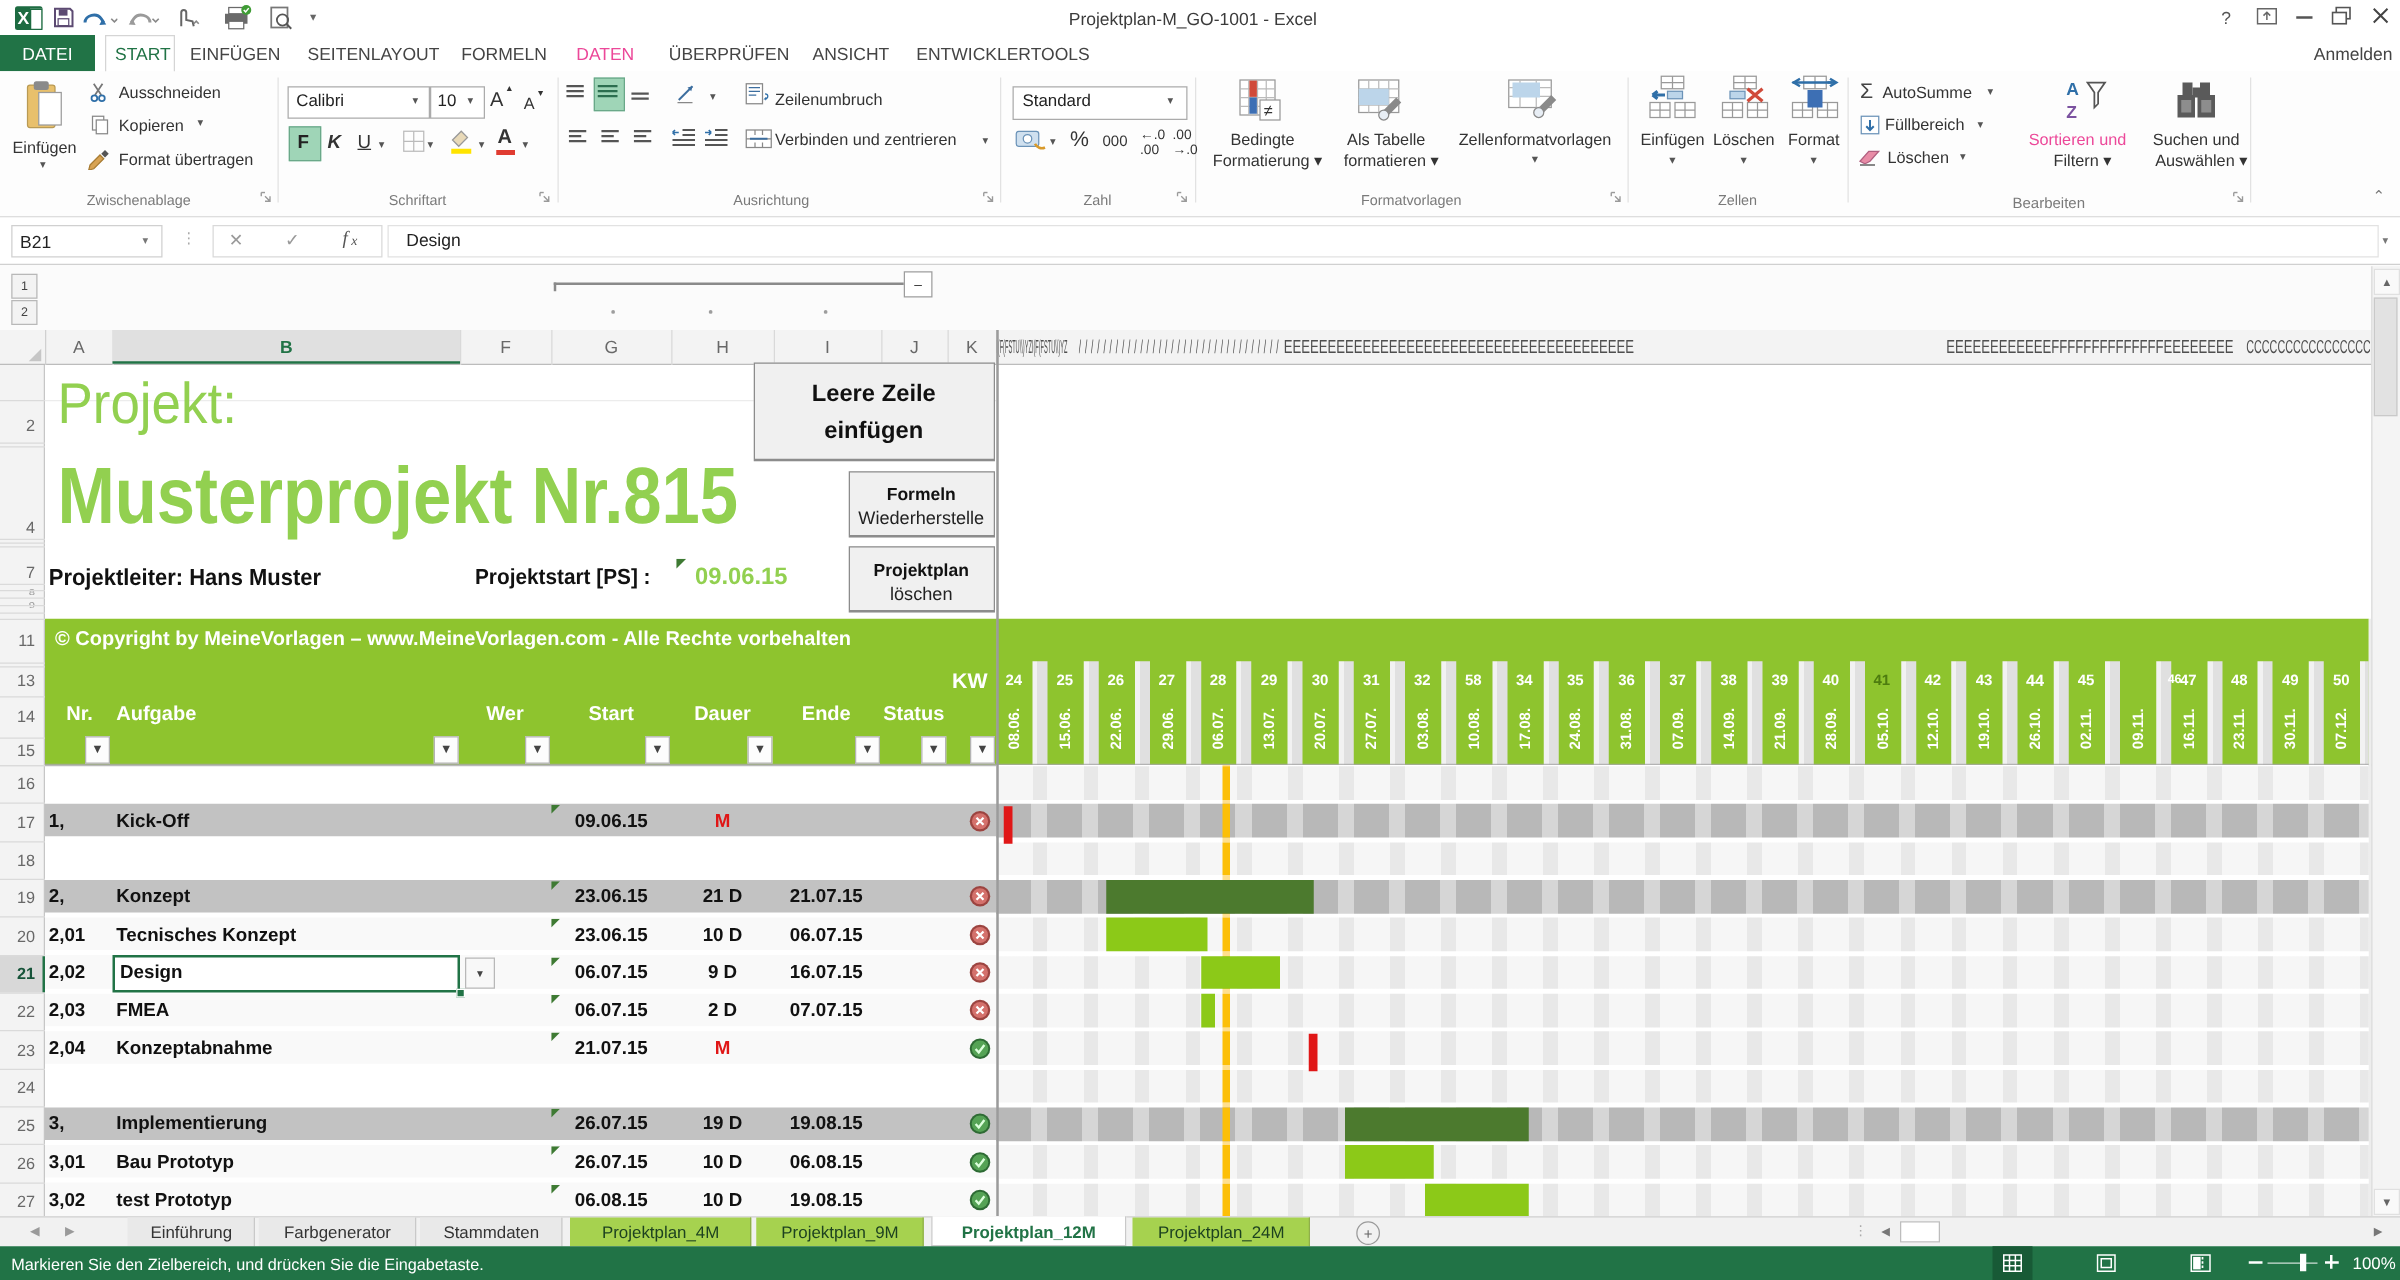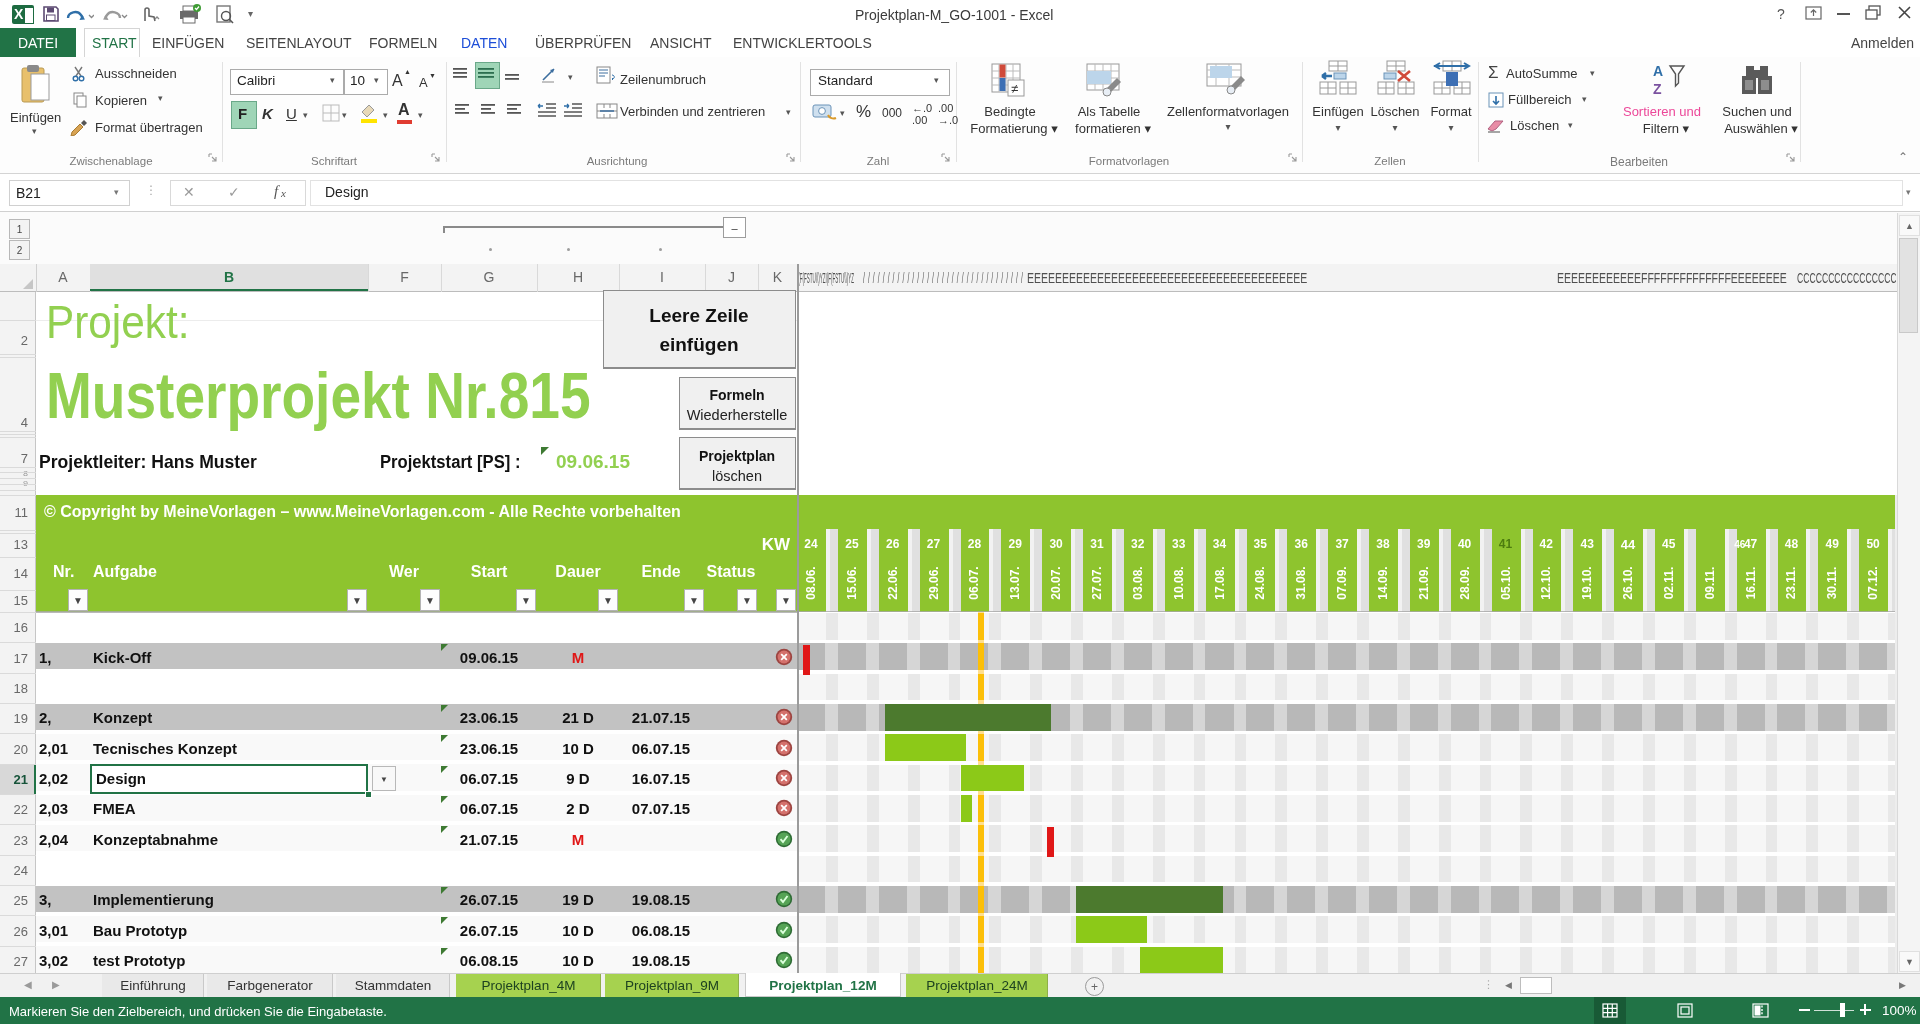--- a/index.html
+++ b/index.html
@@ -59,21 +59,21 @@
     <svg class="abs" style="left:1897px;top:5px" width="15" height="15" viewBox="0 0 15 15">
       <path d="M2 2 L13 13 M13 2 L2 13" stroke="#444" stroke-width="1.6"></path>
     </svg>
     <div class="abs" style="left:0;top:28px;width:1920px;height:29px;background:#fff;"></div>
     <div class="abs ctr" style="left:0;top:28px;width:76px;height:29px;background:#217346;color:#fff;font-size:14px;">DATEI</div>
     <div class="abs" style="left:84px;top:28px;width:54px;height:30px;background:#fff;border:1px solid #d5d5d5;border-bottom:none;"></div>
     <div class="tx" style="left:92px;top:35px;font-size:14px;color:#217346;">START</div>
     <div class="tx" style="left:152px;top:35px;font-size:14px;color:#444;">EINFÜGEN</div>
     <div class="tx" style="left:246px;top:35px;font-size:14px;color:#444;">SEITENLAYOUT</div>
     <div class="tx" style="left:369px;top:35px;font-size:14px;color:#444;">FORMELN</div>
-    <div class="tx" style="left:461px;top:35px;font-size:14px;color:#1d4ed8;">DATEN</div>
+    <div class="tx" style="left:461px;top:35px;font-size:14px;color:#ec4899;">DATEN</div>
     <div class="tx" style="left:535px;top:35px;font-size:14px;color:#444;">ÜBERPRÜFEN</div>
     <div class="tx" style="left:650px;top:35px;font-size:14px;color:#444;">ANSICHT</div>
     <div class="tx" style="left:733px;top:35px;font-size:14px;color:#444;">ENTWICKLERTOOLS</div>
     <div class="tx" style="left:1851px;top:35px;font-size:14px;color:#444;">Anmelden</div>
     <div class="abs" style="left:0;top:57px;width:1920px;height:117px;background:#fdfdfd;border-bottom:1px solid #d4d4d4;box-sizing:border-box;"></div>
     <div class="abs" style="left:222px;top:62px;width:1px;height:100px;background:#e2e2e2;"></div>
     <div class="abs" style="left:446px;top:62px;width:1px;height:100px;background:#e2e2e2;"></div>
     <div class="abs" style="left:800px;top:62px;width:1px;height:100px;background:#e2e2e2;"></div>
     <div class="abs" style="left:956px;top:62px;width:1px;height:100px;background:#e2e2e2;"></div>
     <div class="abs" style="left:1302px;top:62px;width:1px;height:100px;background:#e2e2e2;"></div>
@@ -502,21 +502,21 @@
     <div class="abs" style="left:1071.1px;top:529px;width:12.0px;height:83px;background:linear-gradient(90deg,#f2f2f2 0 4px,#e0e0e0 4px 100%);"></div>
     <div class="tx" style="left:1056.1px;top:544px;font-size:12px;font-weight:bold;color:#fff;transform:translate(-50%,-50%);">30</div>
     <div class="tx" style="left:1056.1px;top:583px;font-size:12px;font-weight:bold;color:#fff;transform:translate(-50%,-50%) rotate(-90deg);">20.07.</div>
     <div class="abs" style="left:1112.0px;top:529px;width:12.0px;height:83px;background:linear-gradient(90deg,#f2f2f2 0 4px,#e0e0e0 4px 100%);"></div>
     <div class="tx" style="left:1097.0px;top:544px;font-size:12px;font-weight:bold;color:#fff;transform:translate(-50%,-50%);">31</div>
     <div class="tx" style="left:1097.0px;top:583px;font-size:12px;font-weight:bold;color:#fff;transform:translate(-50%,-50%) rotate(-90deg);">27.07.</div>
     <div class="abs" style="left:1152.8px;top:529px;width:12.0px;height:83px;background:linear-gradient(90deg,#f2f2f2 0 4px,#e0e0e0 4px 100%);"></div>
     <div class="tx" style="left:1137.8px;top:544px;font-size:12px;font-weight:bold;color:#fff;transform:translate(-50%,-50%);">32</div>
     <div class="tx" style="left:1137.8px;top:583px;font-size:12px;font-weight:bold;color:#fff;transform:translate(-50%,-50%) rotate(-90deg);">03.08.</div>
     <div class="abs" style="left:1193.7px;top:529px;width:12.0px;height:83px;background:linear-gradient(90deg,#f2f2f2 0 4px,#e0e0e0 4px 100%);"></div>
-    <div class="tx" style="left:1178.7px;top:544px;font-size:12px;font-weight:bold;color:#fff;transform:translate(-50%,-50%);">33</div>
+    <div class="tx" style="left:1178.7px;top:544px;font-size:12px;font-weight:bold;color:#fff;transform:translate(-50%,-50%);">58</div>
     <div class="tx" style="left:1178.7px;top:583px;font-size:12px;font-weight:bold;color:#fff;transform:translate(-50%,-50%) rotate(-90deg);">10.08.</div>
     <div class="abs" style="left:1234.5px;top:529px;width:12.0px;height:83px;background:linear-gradient(90deg,#f2f2f2 0 4px,#e0e0e0 4px 100%);"></div>
     <div class="tx" style="left:1219.5px;top:544px;font-size:12px;font-weight:bold;color:#fff;transform:translate(-50%,-50%);">34</div>
     <div class="tx" style="left:1219.5px;top:583px;font-size:12px;font-weight:bold;color:#fff;transform:translate(-50%,-50%) rotate(-90deg);">17.08.</div>
     <div class="abs" style="left:1275.3px;top:529px;width:12.0px;height:83px;background:linear-gradient(90deg,#f2f2f2 0 4px,#e0e0e0 4px 100%);"></div>
     <div class="tx" style="left:1260.3px;top:544px;font-size:12px;font-weight:bold;color:#fff;transform:translate(-50%,-50%);">35</div>
     <div class="tx" style="left:1260.3px;top:583px;font-size:12px;font-weight:bold;color:#fff;transform:translate(-50%,-50%) rotate(-90deg);">24.08.</div>
     <div class="abs" style="left:1316.2px;top:529px;width:12.0px;height:83px;background:linear-gradient(90deg,#f2f2f2 0 4px,#e0e0e0 4px 100%);"></div>
     <div class="tx" style="left:1301.2px;top:544px;font-size:12px;font-weight:bold;color:#fff;transform:translate(-50%,-50%);">36</div>
     <div class="tx" style="left:1301.2px;top:583px;font-size:12px;font-weight:bold;color:#fff;transform:translate(-50%,-50%) rotate(-90deg);">31.08.</div>

